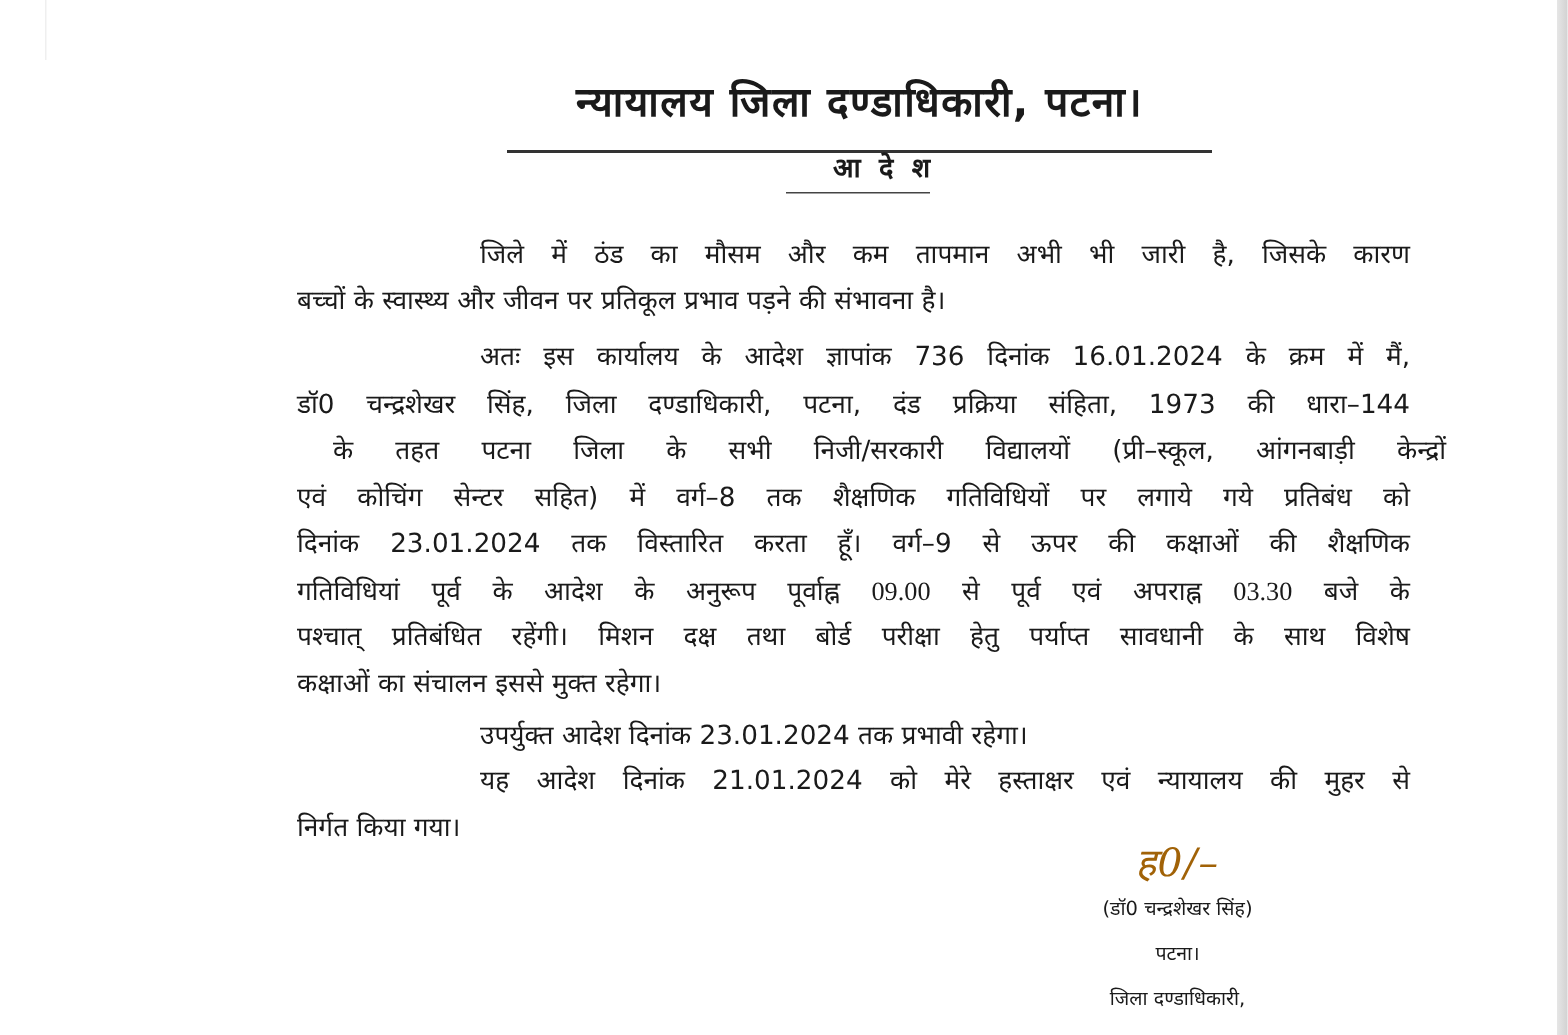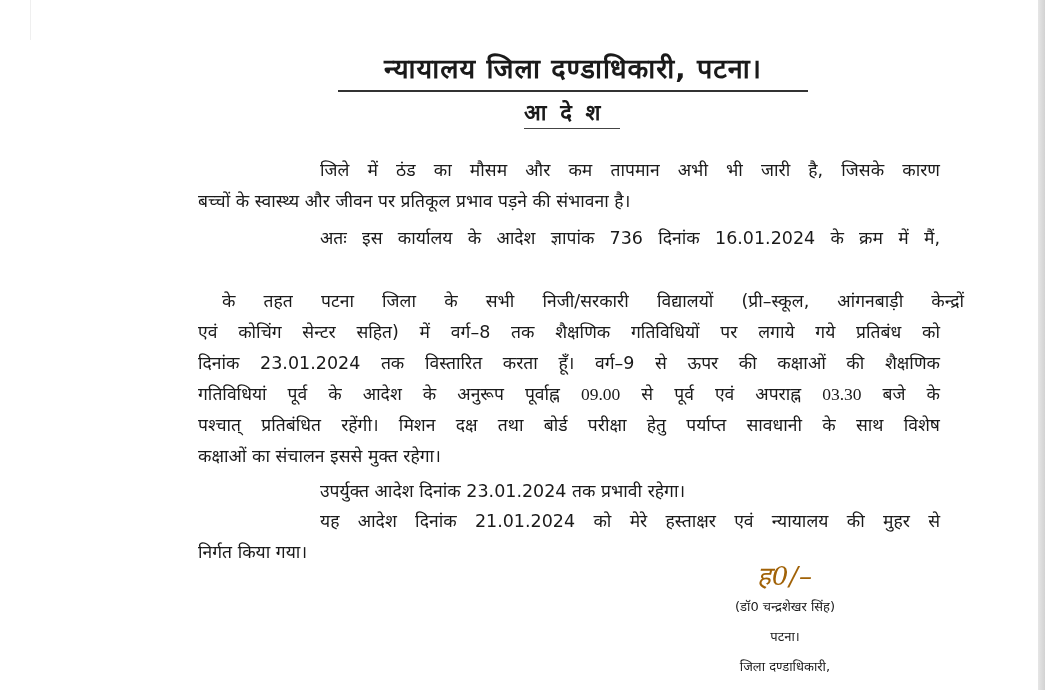--- a/index.html
+++ b/index.html
@@ -38,31 +38,31 @@
     .title {
       position: absolute;
       left: 338px;
       top: 52px;
       width: 470px;
       text-align: center;
       font-size: 27px;
       font-weight: bold;
       letter-spacing: 1px;
       border-bottom: 2px solid #333;
-      padding-bottom: 4px;
+      padding-bottom: 14px;
       line-height: 34px;
       white-space: nowrap;
     }
     .subtitle {
       position: absolute;
       left: 524px;
       top: 98px;
       width: 96px;
-      text-align: left;
-      font-size: 22px;
+      text-align: right;
+      font-size: 18px;
       font-weight: bold;
       word-spacing: 6px;
       border-bottom: 1.5px solid #444;
       line-height: 30px;
       white-space: nowrap;
     }
     .body-line {
       position: absolute;
       left: 198px;
       width: 742px;
@@ -107,20 +107,21 @@
 <div class="page">
   <div class="left-mark"></div>
 
   <div class="title">न्यायालय जिला दण्डाधिकारी, पटना।</div>
   <div class="subtitle">आ दे श</div>
 
   <div class="body-line noj" style="top:188px;">बच्चों के स्वास्थ्य और जीवन पर प्रतिकूल प्रभाव पड़ने की संभावना है।</div>
   <div class="body-line indent" style="top:157px;">जिले में ठंड का मौसम और कम तापमान अभी भी जारी है, जिसके कारण</div>
 
   <div class="body-line indent" style="top:225px;">अतः इस कार्यालय के आदेश ज्ञापांक 736 दिनांक 16.01.2024 के क्रम में मैं,</div>
+  <div class="body-line" style="top:257px;">डॉ0 चन्द्रशेखर सिंह, जिला दण्डाधिकारी, पटना, दंड प्रक्रिया संहिता, 1973 की धारा–144</div>
   <div class="body-line" style="top:288px;margin-left:24px;">के तहत पटना जिला के सभी निजी/सरकारी  विद्यालयों (प्री–स्कूल, आंगनबाड़ी केन्द्रों</div>
   <div class="body-line" style="top:319px;">एवं कोचिंग सेन्टर सहित) में वर्ग–8 तक शैक्षणिक गतिविधियों पर लगाये गये प्रतिबंध को</div>
   <div class="body-line" style="top:350px;">दिनांक 23.01.2024 तक विस्तारित करता हूँ। वर्ग–9 से ऊपर की कक्षाओं की शैक्षणिक</div>
   <div class="body-line" style="top:381px;font-family:Liberation Serif, serif;">गतिविधियां पूर्व के आदेश के अनुरूप पूर्वाह्न 09.00 से पूर्व एवं अपराह्न 03.30 बजे के</div>
   <div class="body-line" style="top:412px;">पश्चात् प्रतिबंधित रहेंगी। मिशन दक्ष तथा बोर्ड परीक्षा हेतु पर्याप्त सावधानी के साथ विशेष</div>
   <div class="body-line noj" style="top:443px;">कक्षाओं का संचालन इससे मुक्त रहेगा।</div>
 
   <div class="body-line indent noj" style="top:478px;">उपर्युक्त आदेश दिनांक 23.01.2024 तक प्रभावी रहेगा।</div>
 
   <div class="body-line indent" style="top:508px;">यह आदेश दिनांक 21.01.2024 को मेरे हस्ताक्षर एवं न्यायालय की मुहर से</div>

